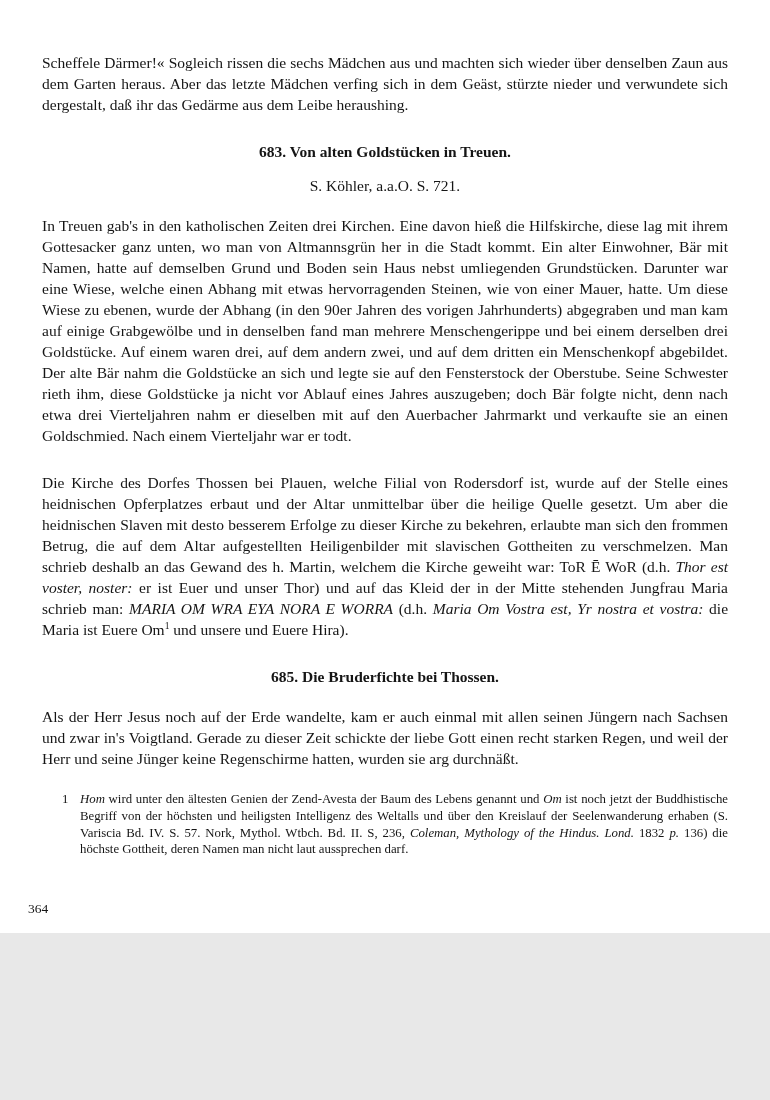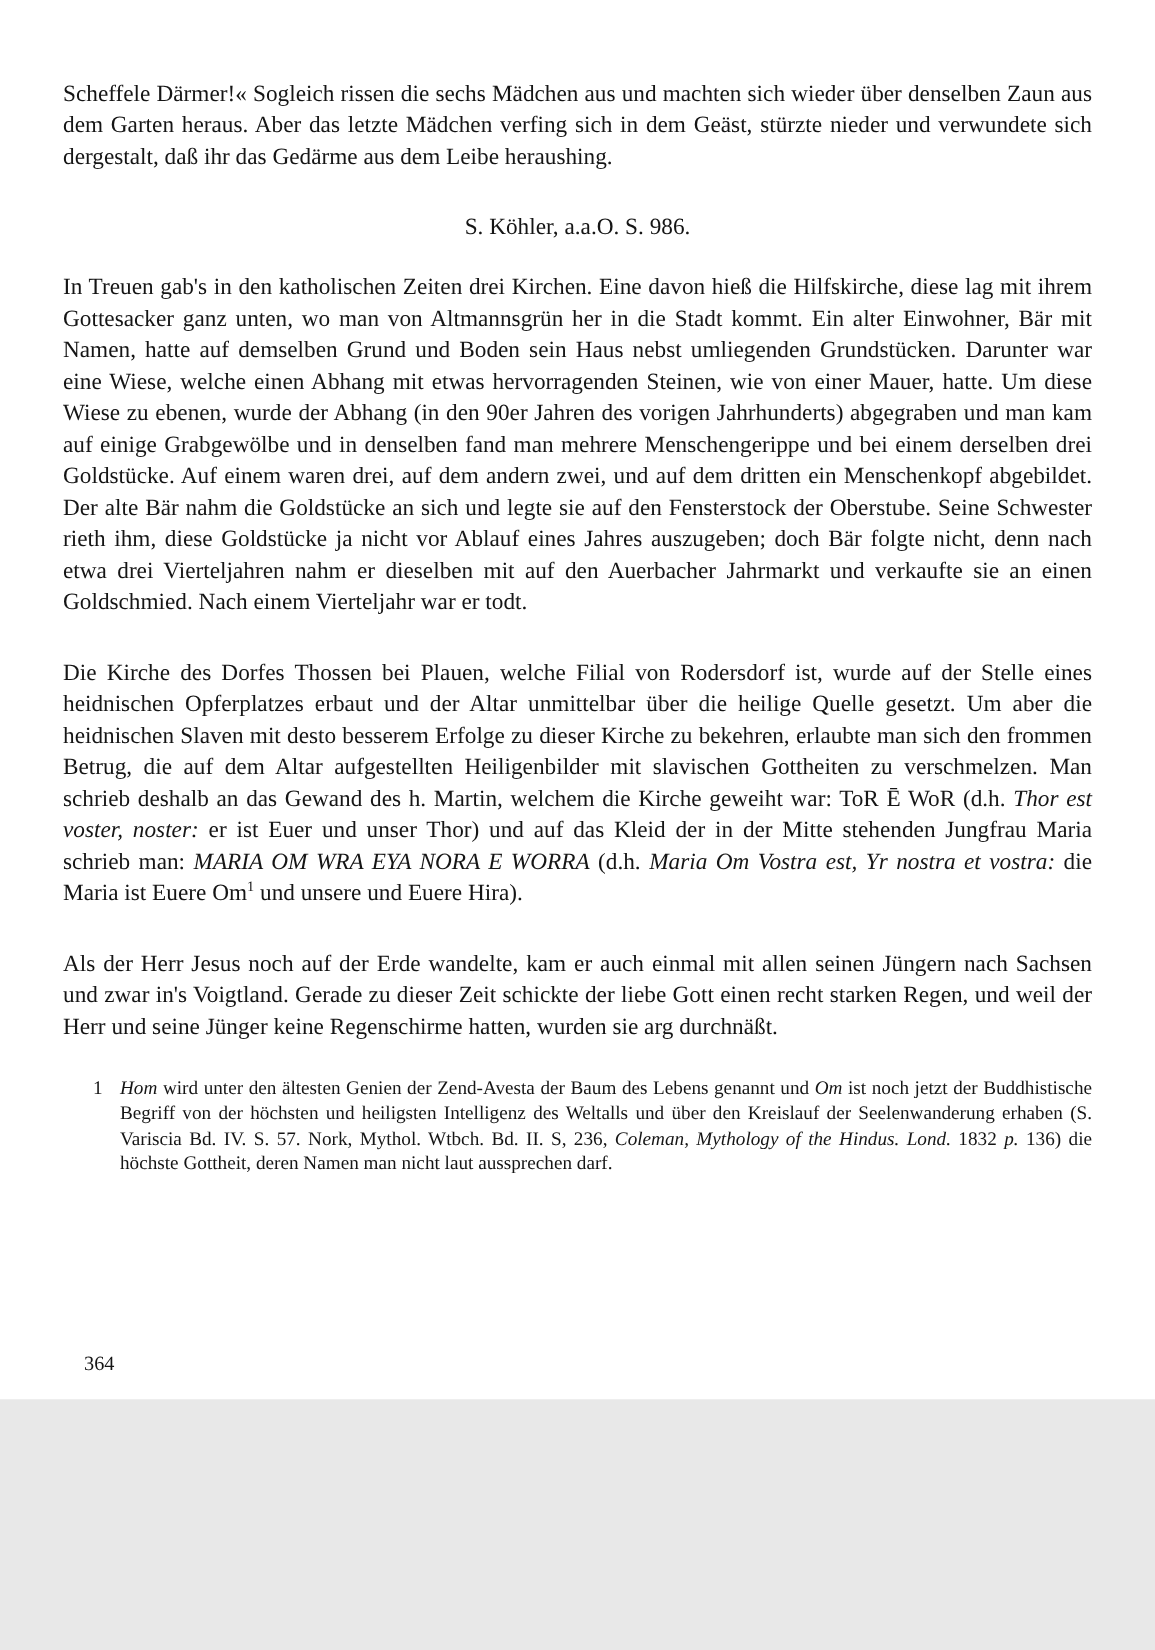--- a/index.html
+++ b/index.html
@@ -42,42 +42,44 @@
     margin-top: 22px;
     font-size: 12.8px;
     line-height: 16.8px;
     display: flex;
     padding-left: 20px;
   }
   .fn-marker { width: 18px; flex: none; }
   .fn-text { text-align: justify; flex: 1; font-family: Liberation Serif, serif; }
   .page-number {
     position: absolute;
-    left: 56px;
+    left: 28px;
     bottom: 14px;
     font-size: 13.5px;
   }
 </style>
 </head>
 <body>
 
 <div class="page">
 
   <p class="body-text"><span>Scheffele Därmer!« Sogleich rissen die sechs Mädchen aus und machten sich wieder über denselben Zaun aus dem Garten heraus. Aber das letzte Mädchen verfing sich in dem Geäst, stürzte nieder und verwundete sich dergestalt, daß ihr das Gedärme aus dem Leibe heraushing.</span></p>
 
   <section class="story">
-    <p class="source-line">S. Köhler, a.a.O. S. 986.</p>
+    <h2 class="story-heading">683. Von alten Goldstücken in Treuen.</h2>
+    <p class="source-line">S. Köhler, a.a.O. S. 721.</p>
     <p class="body-text story-body"><span>In Treuen gab's in den katholischen Zeiten drei Kirchen. Eine davon hieß die Hilfskirche, diese lag mit ihrem Gottesacker ganz unten, wo man von Altmannsgrün her in die Stadt kommt. Ein alter Einwohner, Bär mit Namen, hatte auf demselben Grund und Boden sein Haus nebst umliegenden Grundstücken. Darunter war eine Wiese, welche einen Abhang mit etwas hervorragenden Steinen, wie von einer Mauer, hatte. Um diese Wiese zu ebenen, wurde der Abhang (in den 90er Jahren des vorigen Jahrhunderts) abgegraben und man kam auf einige Grabgewölbe und in denselben fand man mehrere Menschengerippe und bei einem derselben drei Goldstücke. Auf einem waren drei, auf dem andern zwei, und auf dem dritten ein Menschenkopf abgebildet. Der alte Bär nahm die Goldstücke an sich und legte sie auf den Fensterstock der Oberstube. Seine Schwester rieth ihm, diese Goldstücke ja nicht vor Ablauf eines Jahres auszugeben; doch Bär folgte nicht, denn nach etwa drei Vierteljahren nahm er dieselben mit auf den Auerbacher Jahrmarkt und verkaufte sie an einen Goldschmied. Nach einem Vierteljahr war er todt.</span></p>
   </section>
 
   <section class="story">
     <p class="body-text story-body"><span>Die Kirche des Dorfes Thossen bei Plauen, welche Filial von Rodersdorf ist, wurde auf der Stelle eines heidnischen Opferplatzes erbaut und der Altar unmittelbar über die heilige Quelle gesetzt. Um aber die heidnischen Slaven mit desto besserem Erfolge zu dieser Kirche zu bekehren, erlaubte man sich den frommen Betrug, die auf dem Altar aufgestellten Heiligenbilder mit slavischen Gottheiten zu verschmelzen. Man schrieb deshalb an das Gewand des h. Martin, welchem die Kirche geweiht war: ToR Ē WoR (d.h. </span><em>Thor est voster, noster:</em><span> er ist Euer und unser Thor) und auf das Kleid der in der Mitte stehenden Jungfrau Maria schrieb man: </span><em>MARIA OM WRA EYA NORA E WORRA</em><span> (d.h. </span><em>Maria Om Vostra est, Yr nostra et vostra:</em><span> die Maria ist Euere Om</span><sup>1</sup><span> und unsere und Euere Hira).</span></p>
   </section>
 
   <section class="story">
+    <h2 class="story-heading">685. Die Bruderfichte bei Thossen.</h2>
     <p class="body-text story-body"><span>Als der Herr Jesus noch auf der Erde wandelte, kam er auch einmal mit allen seinen Jüngern nach Sachsen und zwar in's Voigtland. Gerade zu dieser Zeit schickte der liebe Gott einen recht starken Regen, und weil der Herr und seine Jünger keine Regenschirme hatten, wurden sie arg durchnäßt.</span></p>
   </section>
 
   <div class="footnote">
     <span class="fn-marker">1</span>
     <span class="fn-text"><em>Hom</em><span> wird unter den ältesten Genien der Zend-Avesta der Baum des Lebens genannt und </span><em>Om</em><span> ist noch jetzt der Buddhistische Begriff von der höchsten und heiligsten Intelligenz des Weltalls und über den Kreislauf der Seelenwanderung erhaben (S. Variscia Bd. IV. S. 57. Nork, Mythol. Wtbch. Bd. II. S, 236, </span><em>Coleman, Mythology of the Hindus. Lond.</em><span> 1832 </span><em>p.</em><span> 136) die höchste Gottheit, deren Namen man nicht laut aussprechen darf.</span></span>
   </div>
 
   <div class="page-number">364</div>
 

